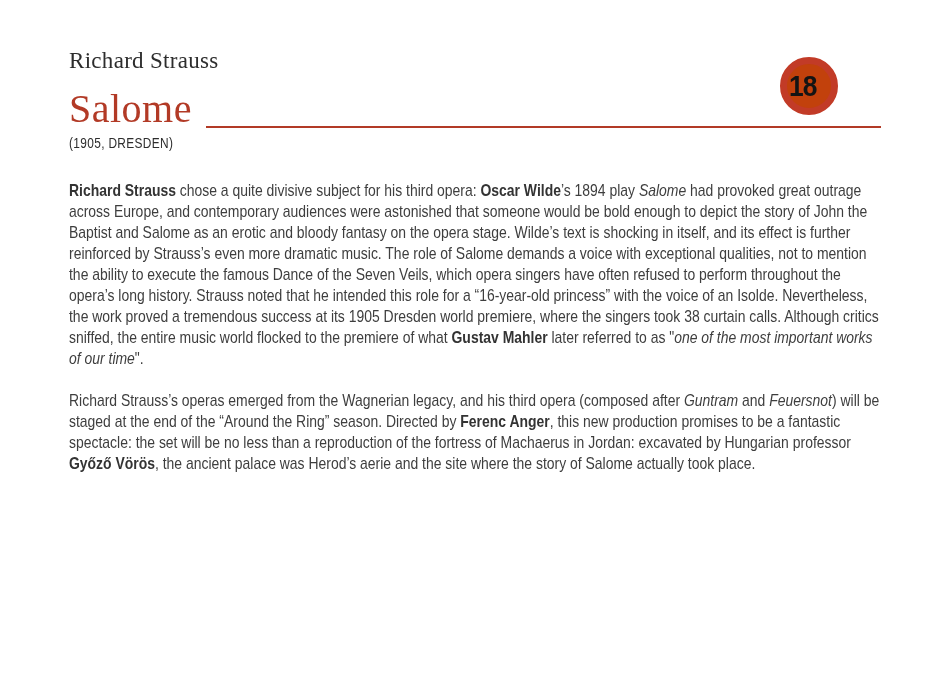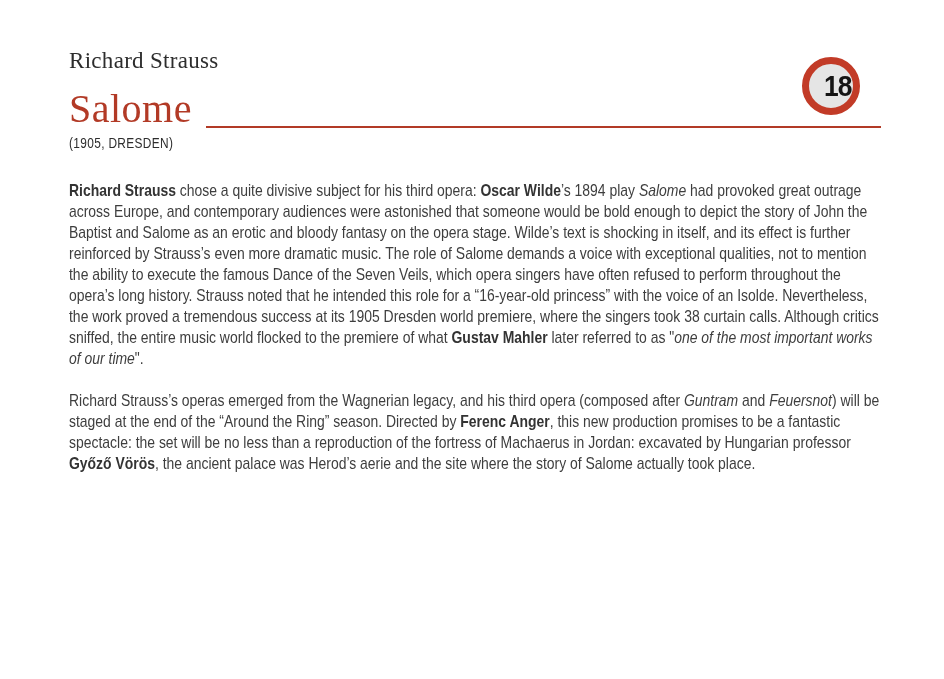--- a/index.html
+++ b/index.html
@@ -51,31 +51,31 @@
     font-size: 14px;
     line-height: 17px;
     color: var(--heading, #2d2d2d);
     transform: scaleX(0.85);
     transform-origin: left top;
     white-space: nowrap;
     letter-spacing: 0.4px;
   }
   .age-badge {
     position: absolute;
-    left: 802px;
+    left: 780px;
     top: 57px;
     width: 58px;
     height: 58px;
     box-sizing: border-box;
     border: 7px solid var(--badge-ring, #c23b27);
     border-radius: 50%;
-    background: #e5e5e5;
+    background: #c2410c;
     display: flex;
     align-items: center;
-    justify-content: flex-end;
+    justify-content: flex-start;
   }
   .age-badge .num {
     font-weight: bold;
     font-size: 30px;
     color: #141414;
     letter-spacing: -1px;
     transform: scaleX(0.88);
   }
   .body-text {
     position: absolute;

